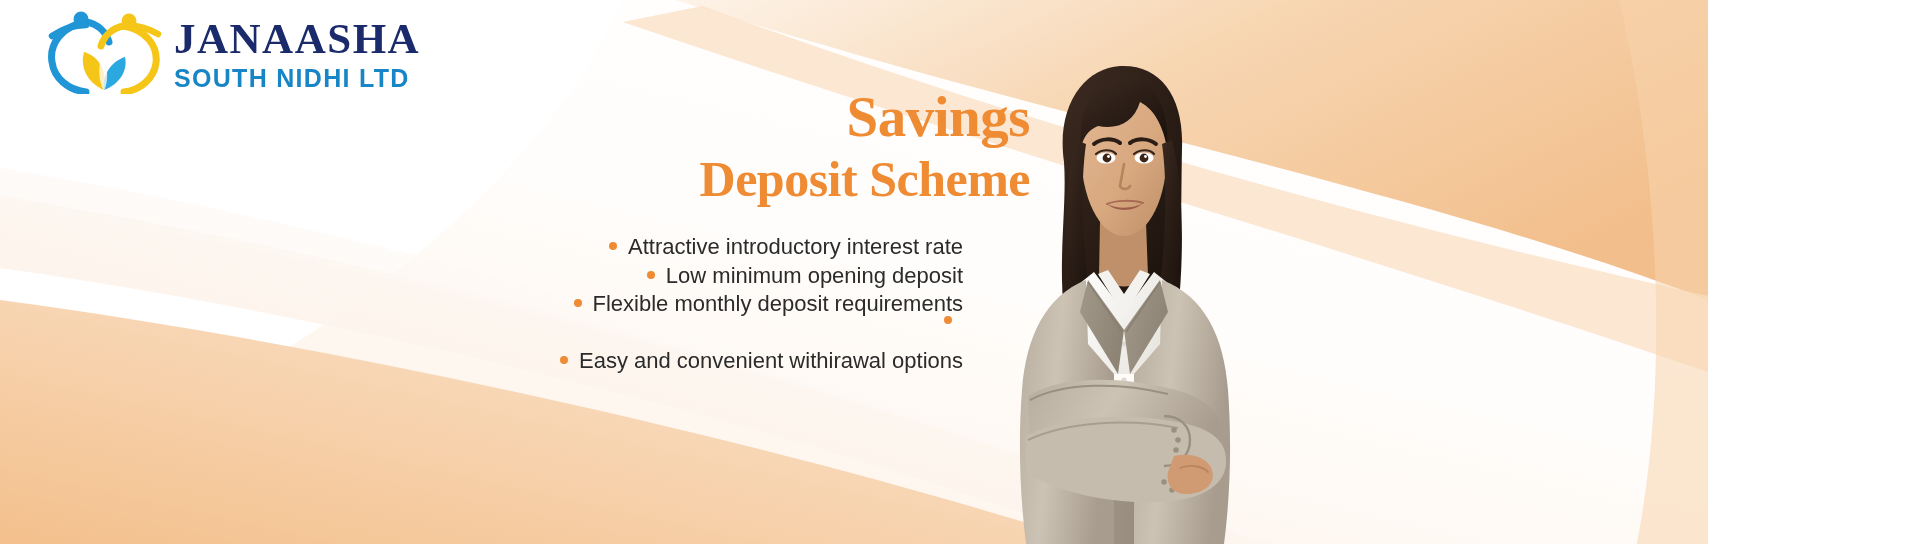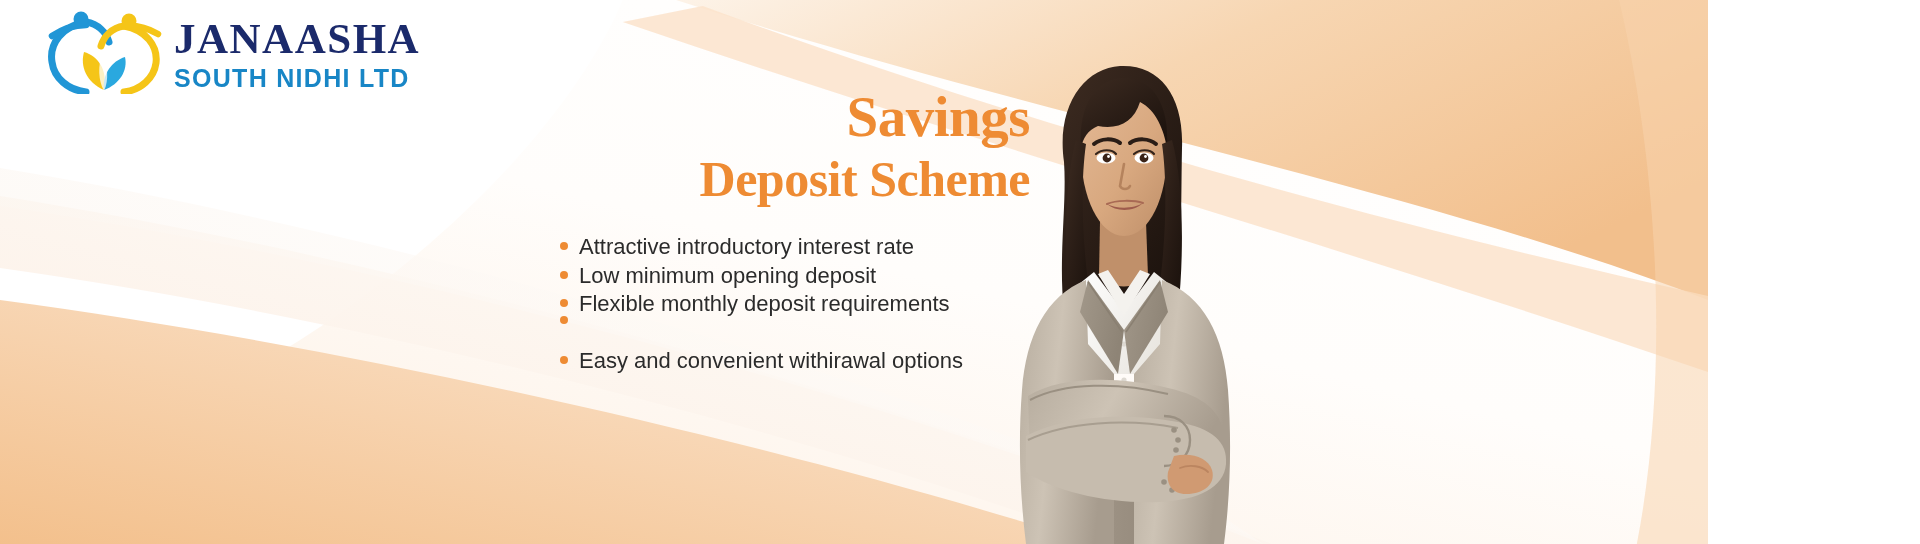--- a/index.html
+++ b/index.html
@@ -39,21 +39,21 @@
   #headline .line{
     font-family:"Liberation Serif",serif;
     font-weight:bold;color:#ee8b33;
     font-size:57px;line-height:58px;letter-spacing:-0.5px;
     white-space:nowrap;
   }
   #headline .line2{font-size:50px;margin-top:4px;}
   
   #features{
     position:absolute;left:560px;top:234px;z-index:15;
-    display:flex;flex-direction:column;
+    display:flex;flex-direction:column;align-items:flex-end;
   }
   .feature{
     display:flex;align-items:baseline;
     height:28.5px;
   }
   .bullet-dot{
     width:8px;height:8px;border-radius:50%;
     background:#ee8b33;flex:0 0 auto;
     margin-right:11px;position:relative;top:-4px;
   }

